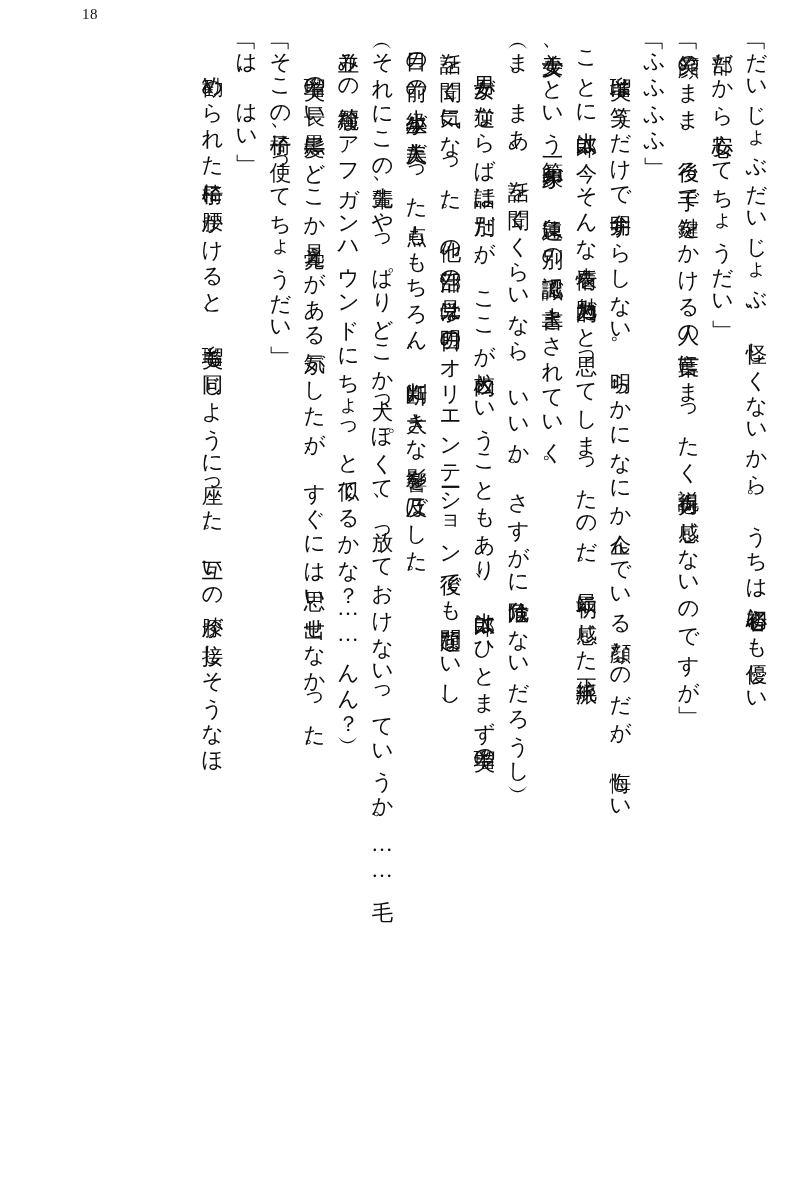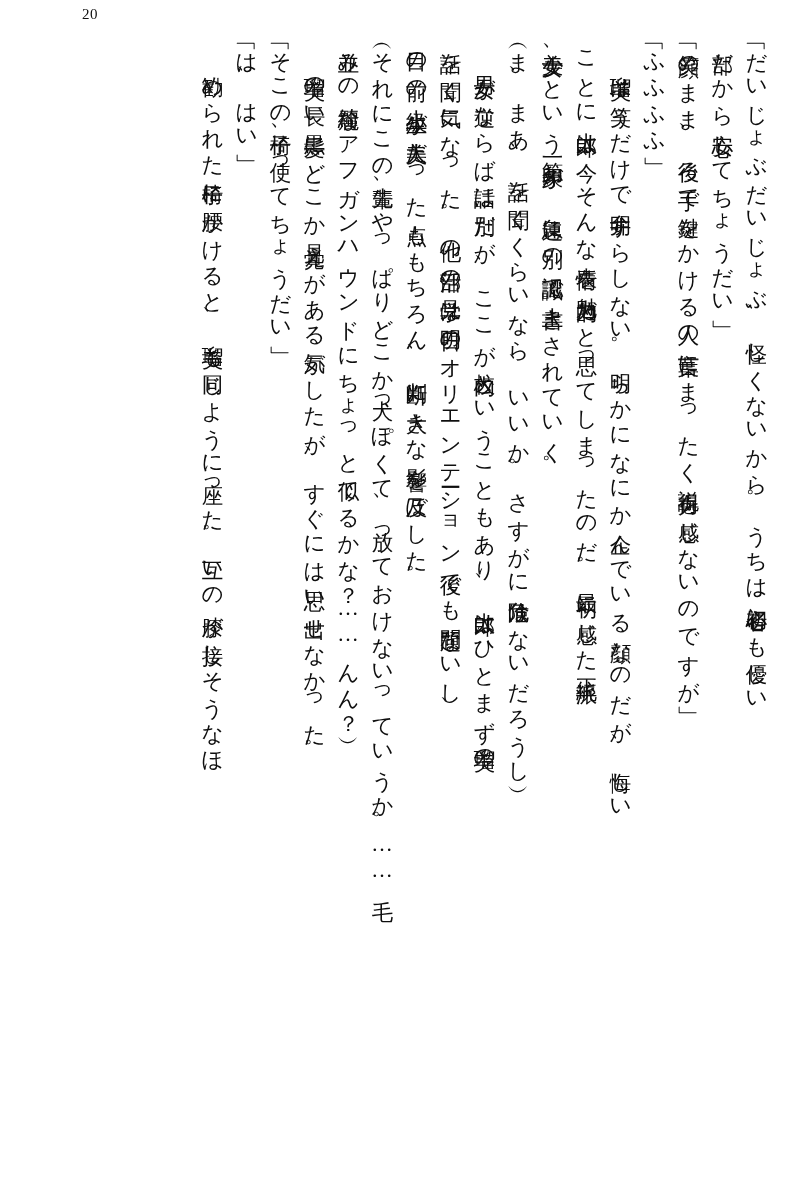--- a/index.html
+++ b/index.html
@@ -54,21 +54,21 @@
     color: #0e0e0e;
     white-space: pre;
     overflow: visible;
     font-feature-settings: "vert";
   }
 </style>
 </head>
 <body>
 
 <div class="page">
-  <div class="page-number">20</div>
+  <div class="page-number">18</div>
   <div class="body-area">
     <div class="vline">「だいじょぶだいじょぶ、怪しくないから。うちは初心者にも優しい</div>
     <div class="vline">部だから安心してちょうだい」</div>
     <div class="vline">「笑顔のまま、後ろ手で鍵をかける人の言葉にまったく説得力を感じないのですが」</div>
     <div class="vline">「ふふふふ」</div>
     <div class="vline">　瑠美は笑うだけで弁明すらしない。明らかになにか企んでいる顔なのだが、悔しい</div>
     <div class="vline">ことに太郎は今、そんな表情を魅力的だと思ってしまったのだ。最初に感じた正統派</div>
     <div class="vline">美少女、という第一印象が、急速に別の認識で上書きされていく。</div>
     <div class="vline">（ま、まあ、話を聞くくらいなら、いいか。さすがに危険はないだろうし）</div>
     <div class="vline">　男女が逆ならば話は別だが、ここが校内ということもあり、太郎はひとまず瑠美の</div>

